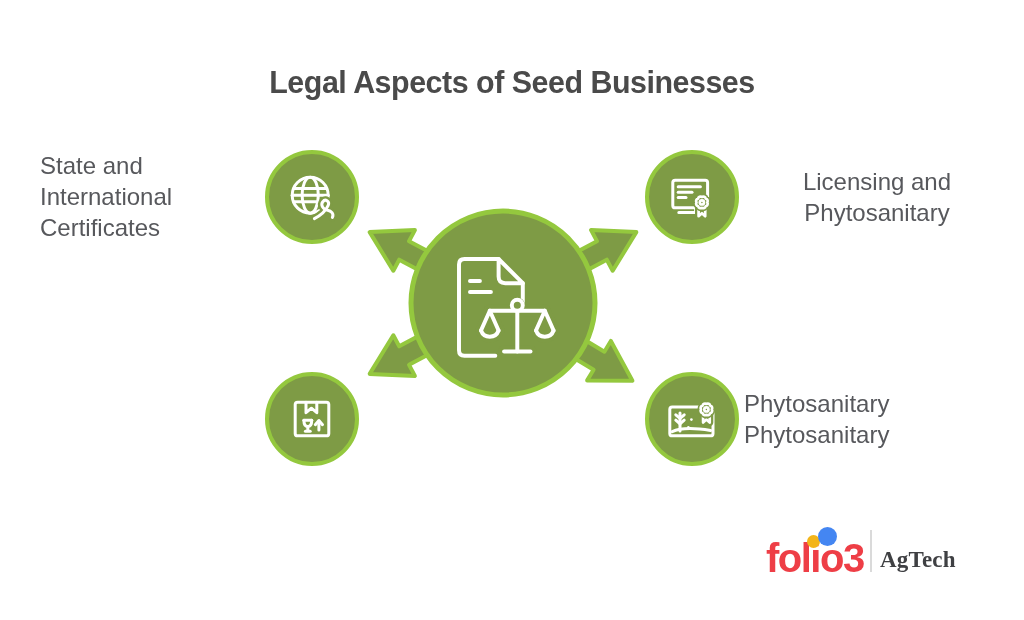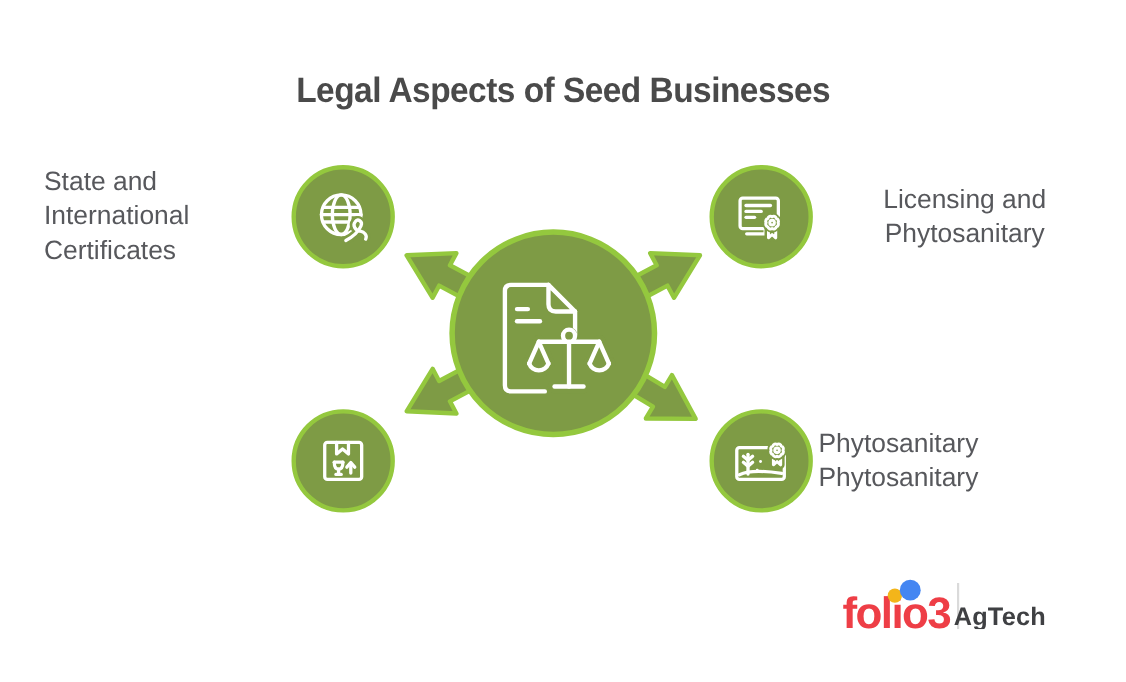--- a/index.html
+++ b/index.html
@@ -29,22 +29,22 @@
   .logo{position:absolute;left:766px;top:526px;width:230px;height:60px;}
   .logo-brand{
     position:absolute;left:0;top:10px;font-size:40px;line-height:44px;font-weight:bold;
     color:#ee3e46;letter-spacing:-1.5px;
   }
   .logo-dot{position:absolute;border-radius:50%;}
   .dot-yellow{left:41px;top:9px;width:13px;height:13px;background:#f3b51a;}
   .dot-blue{left:52px;top:1px;width:19px;height:19px;background:#4486f2;}
   .logo-divider{position:absolute;left:104px;top:4px;width:2px;height:47px;background:#dadada;}
   .logo-division{
-    position:absolute;left:101px;top:21px;font-size:23px;color:#3f4043;
-    font-weight:600;letter-spacing:0.2px;
+    position:absolute;left:114px;top:21px;font-size:23px;color:#3f4043;
+    font-weight:600;letter-spacing:0.2px;font-family:Liberation Serif, serif;
   }
 </style>
 </head>
 <body>
 
 <div class="canvas">
 
   <div class="title">Legal Aspects of Seed Businesses</div>
 
   <svg class="center-svg" viewBox="0 0 1024 620" xmlns="http://www.w3.org/2000/svg">

